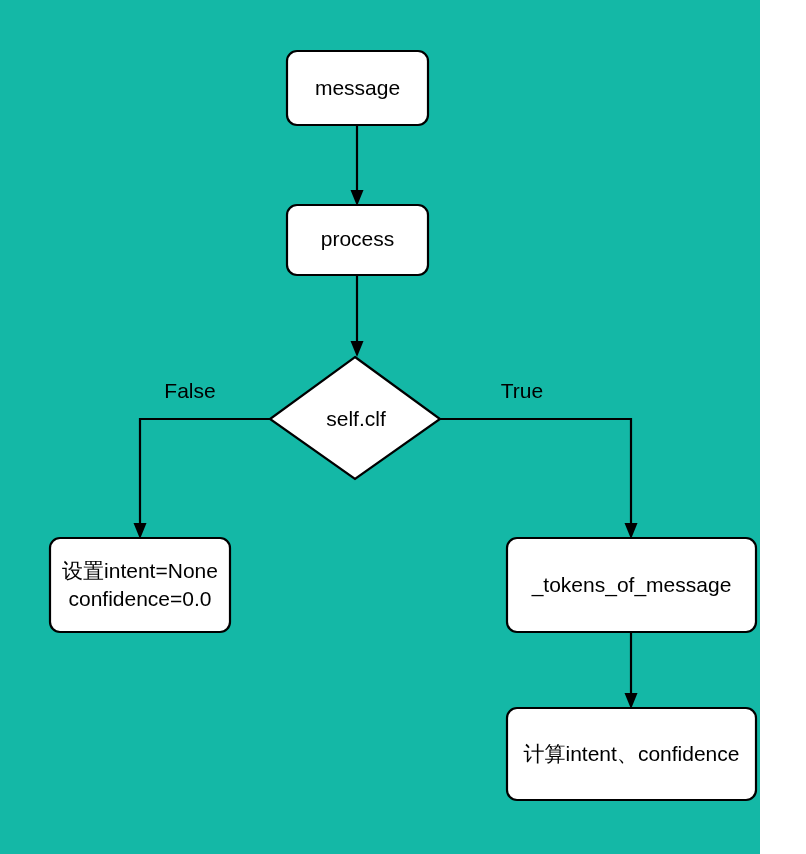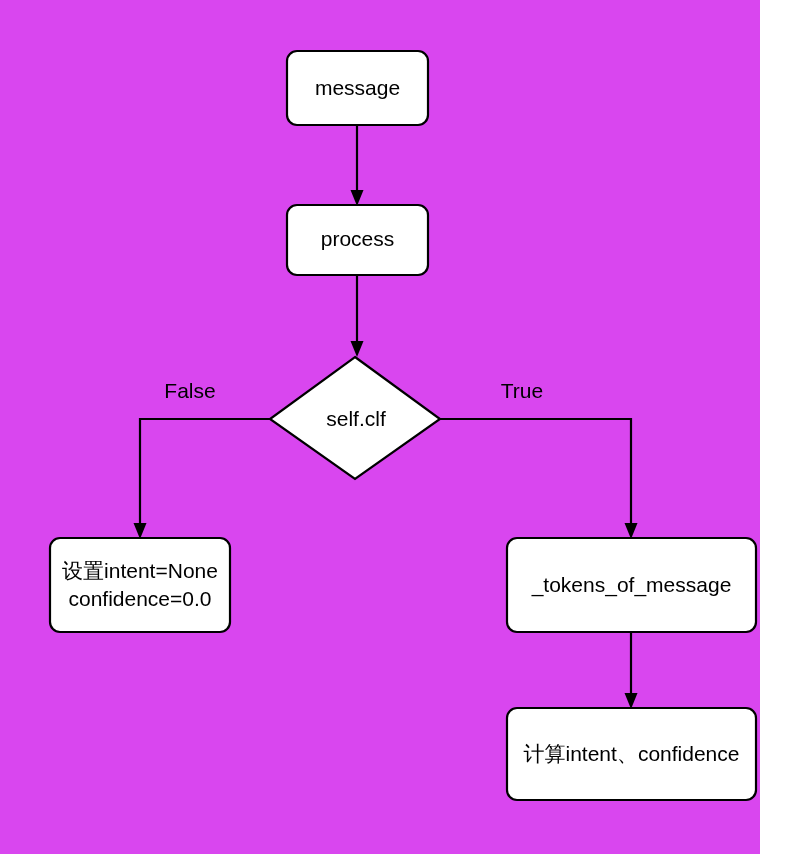--- a/index.html
+++ b/index.html
@@ -8,21 +8,21 @@
     padding: 0;
     background: #ffffff;
   }
   body {
     font-family: "Liberation Sans", "DejaVu Sans", sans-serif;
   }
   #canvas-wrap {
     position: relative;
     width: 760px;
     height: 854px;
-    background: #d946ef;
+    background: #14b8a6;
     overflow: hidden;
   }
   svg#flowchart {
     display: block;
     width: 806px;
     height: 854px;
   }
   .node-shape {
     fill: #ffffff;
     stroke: #000000;

